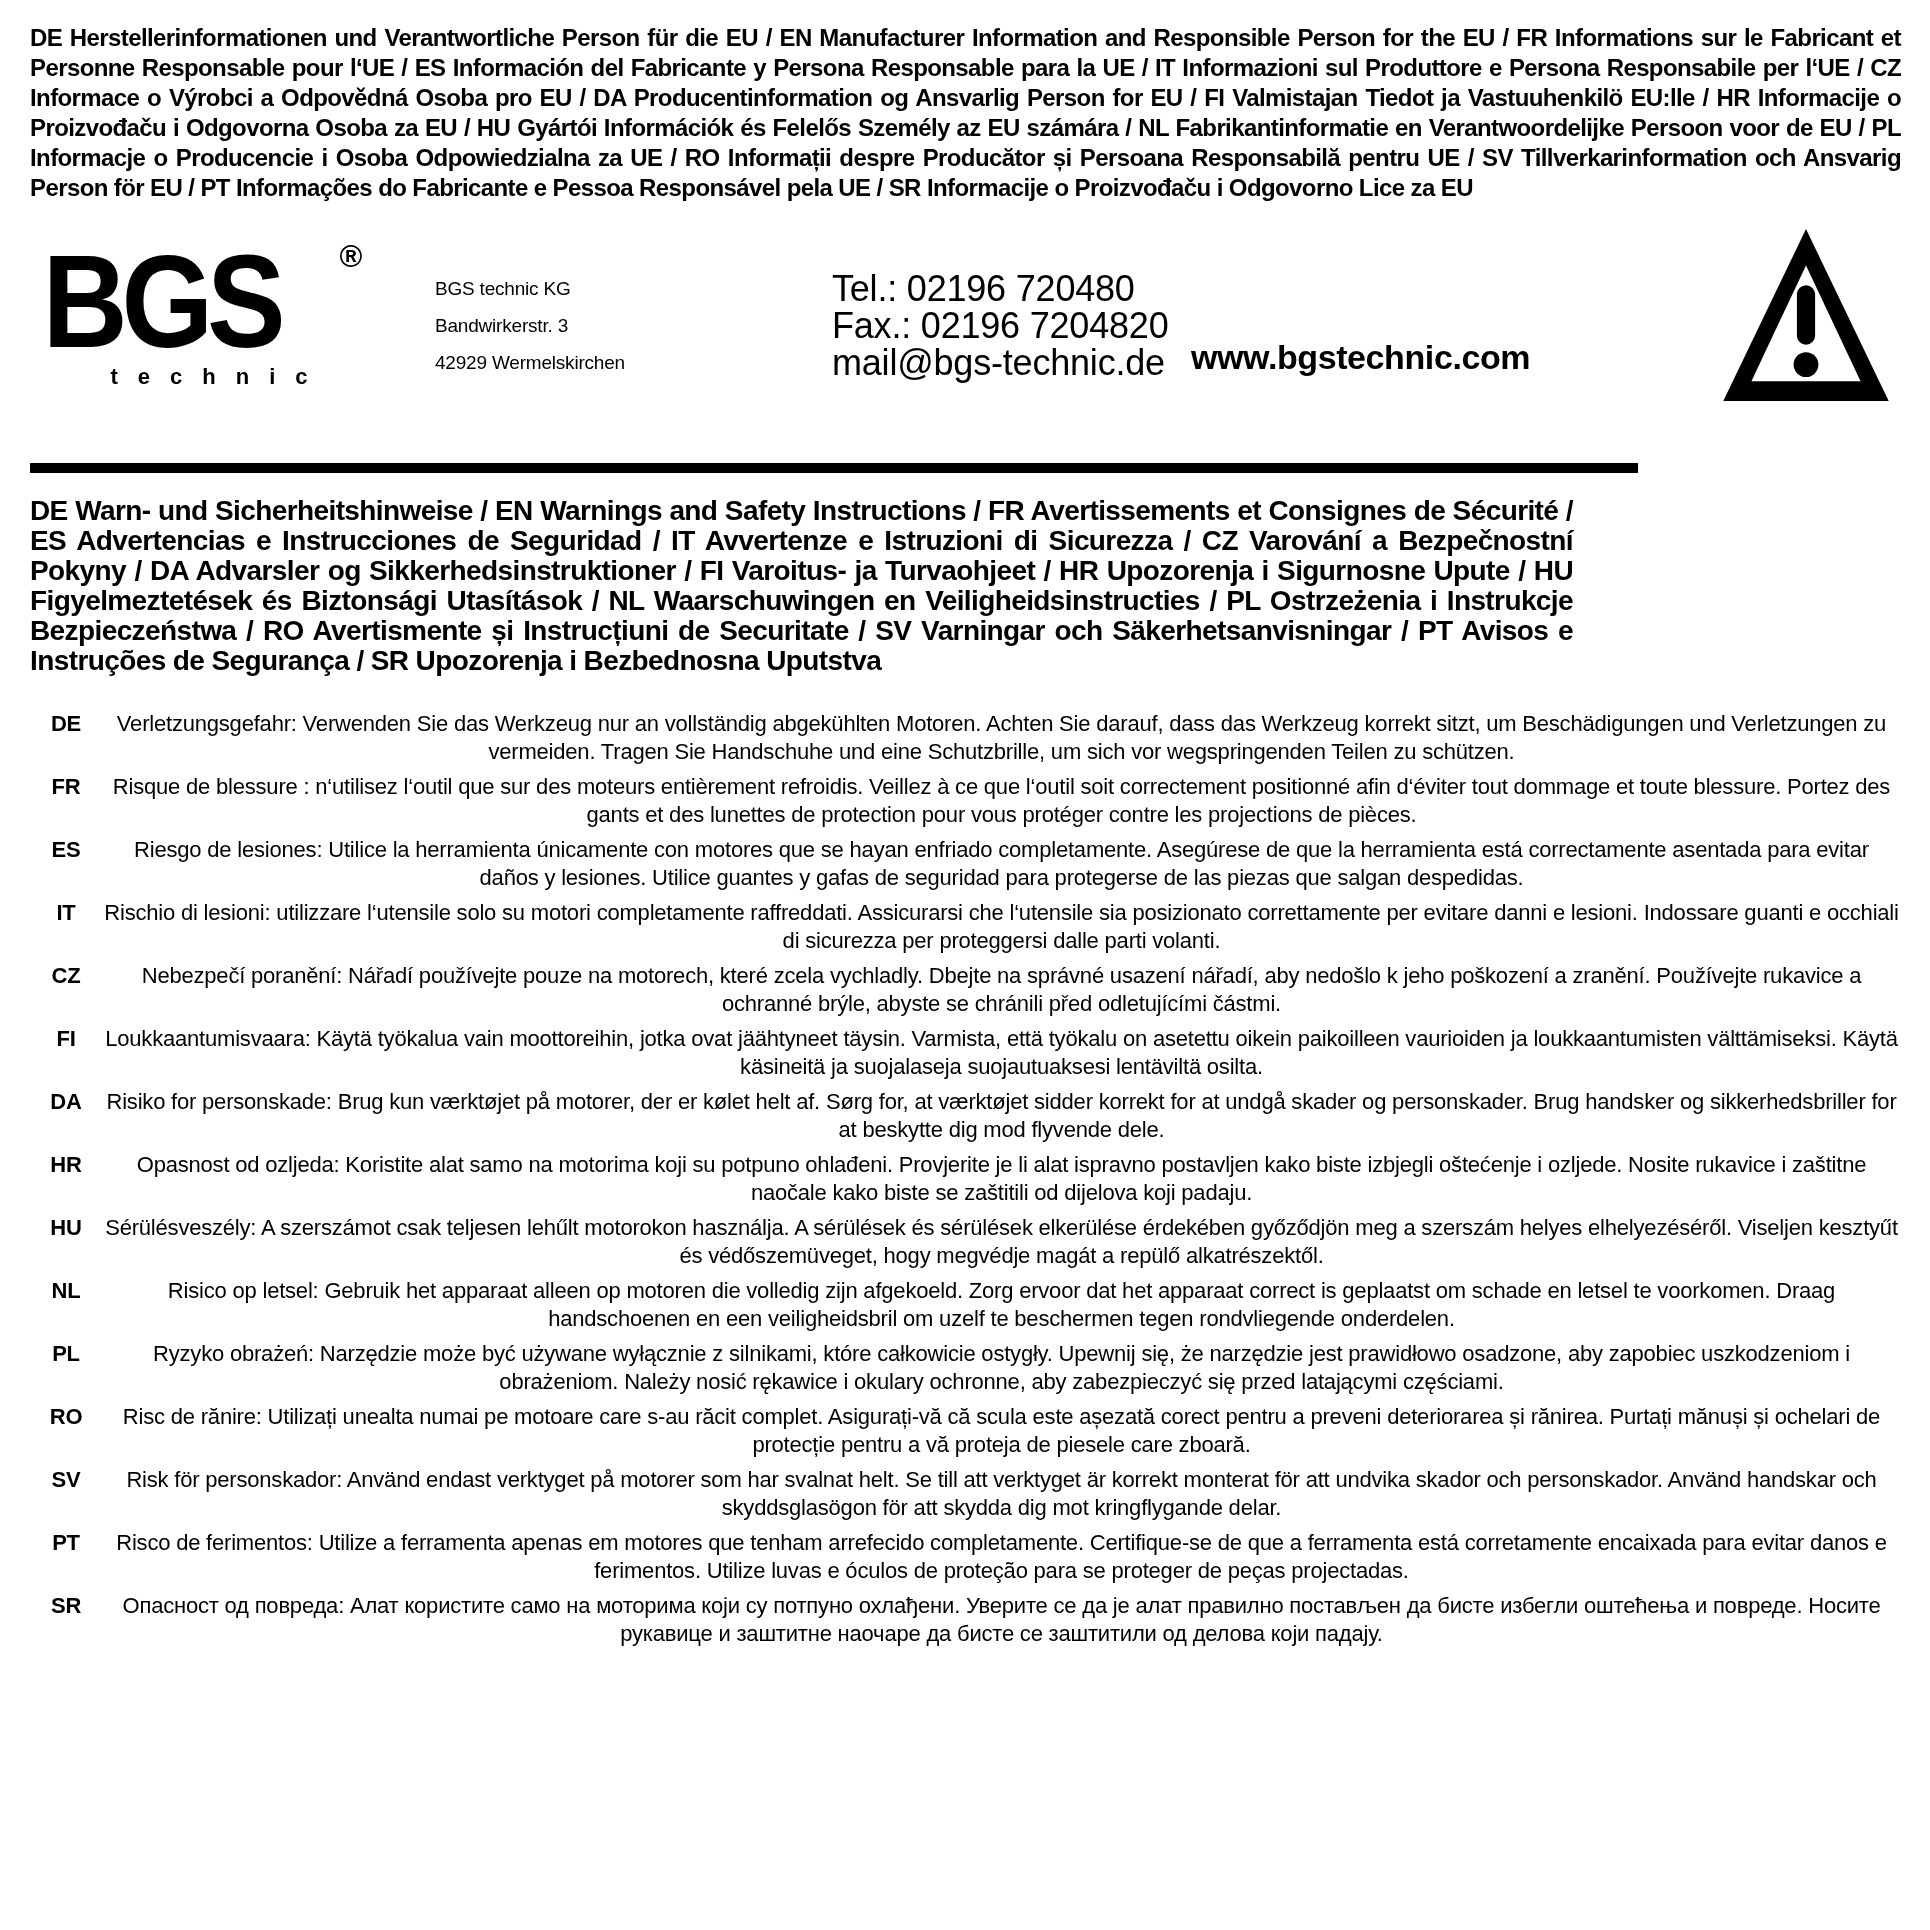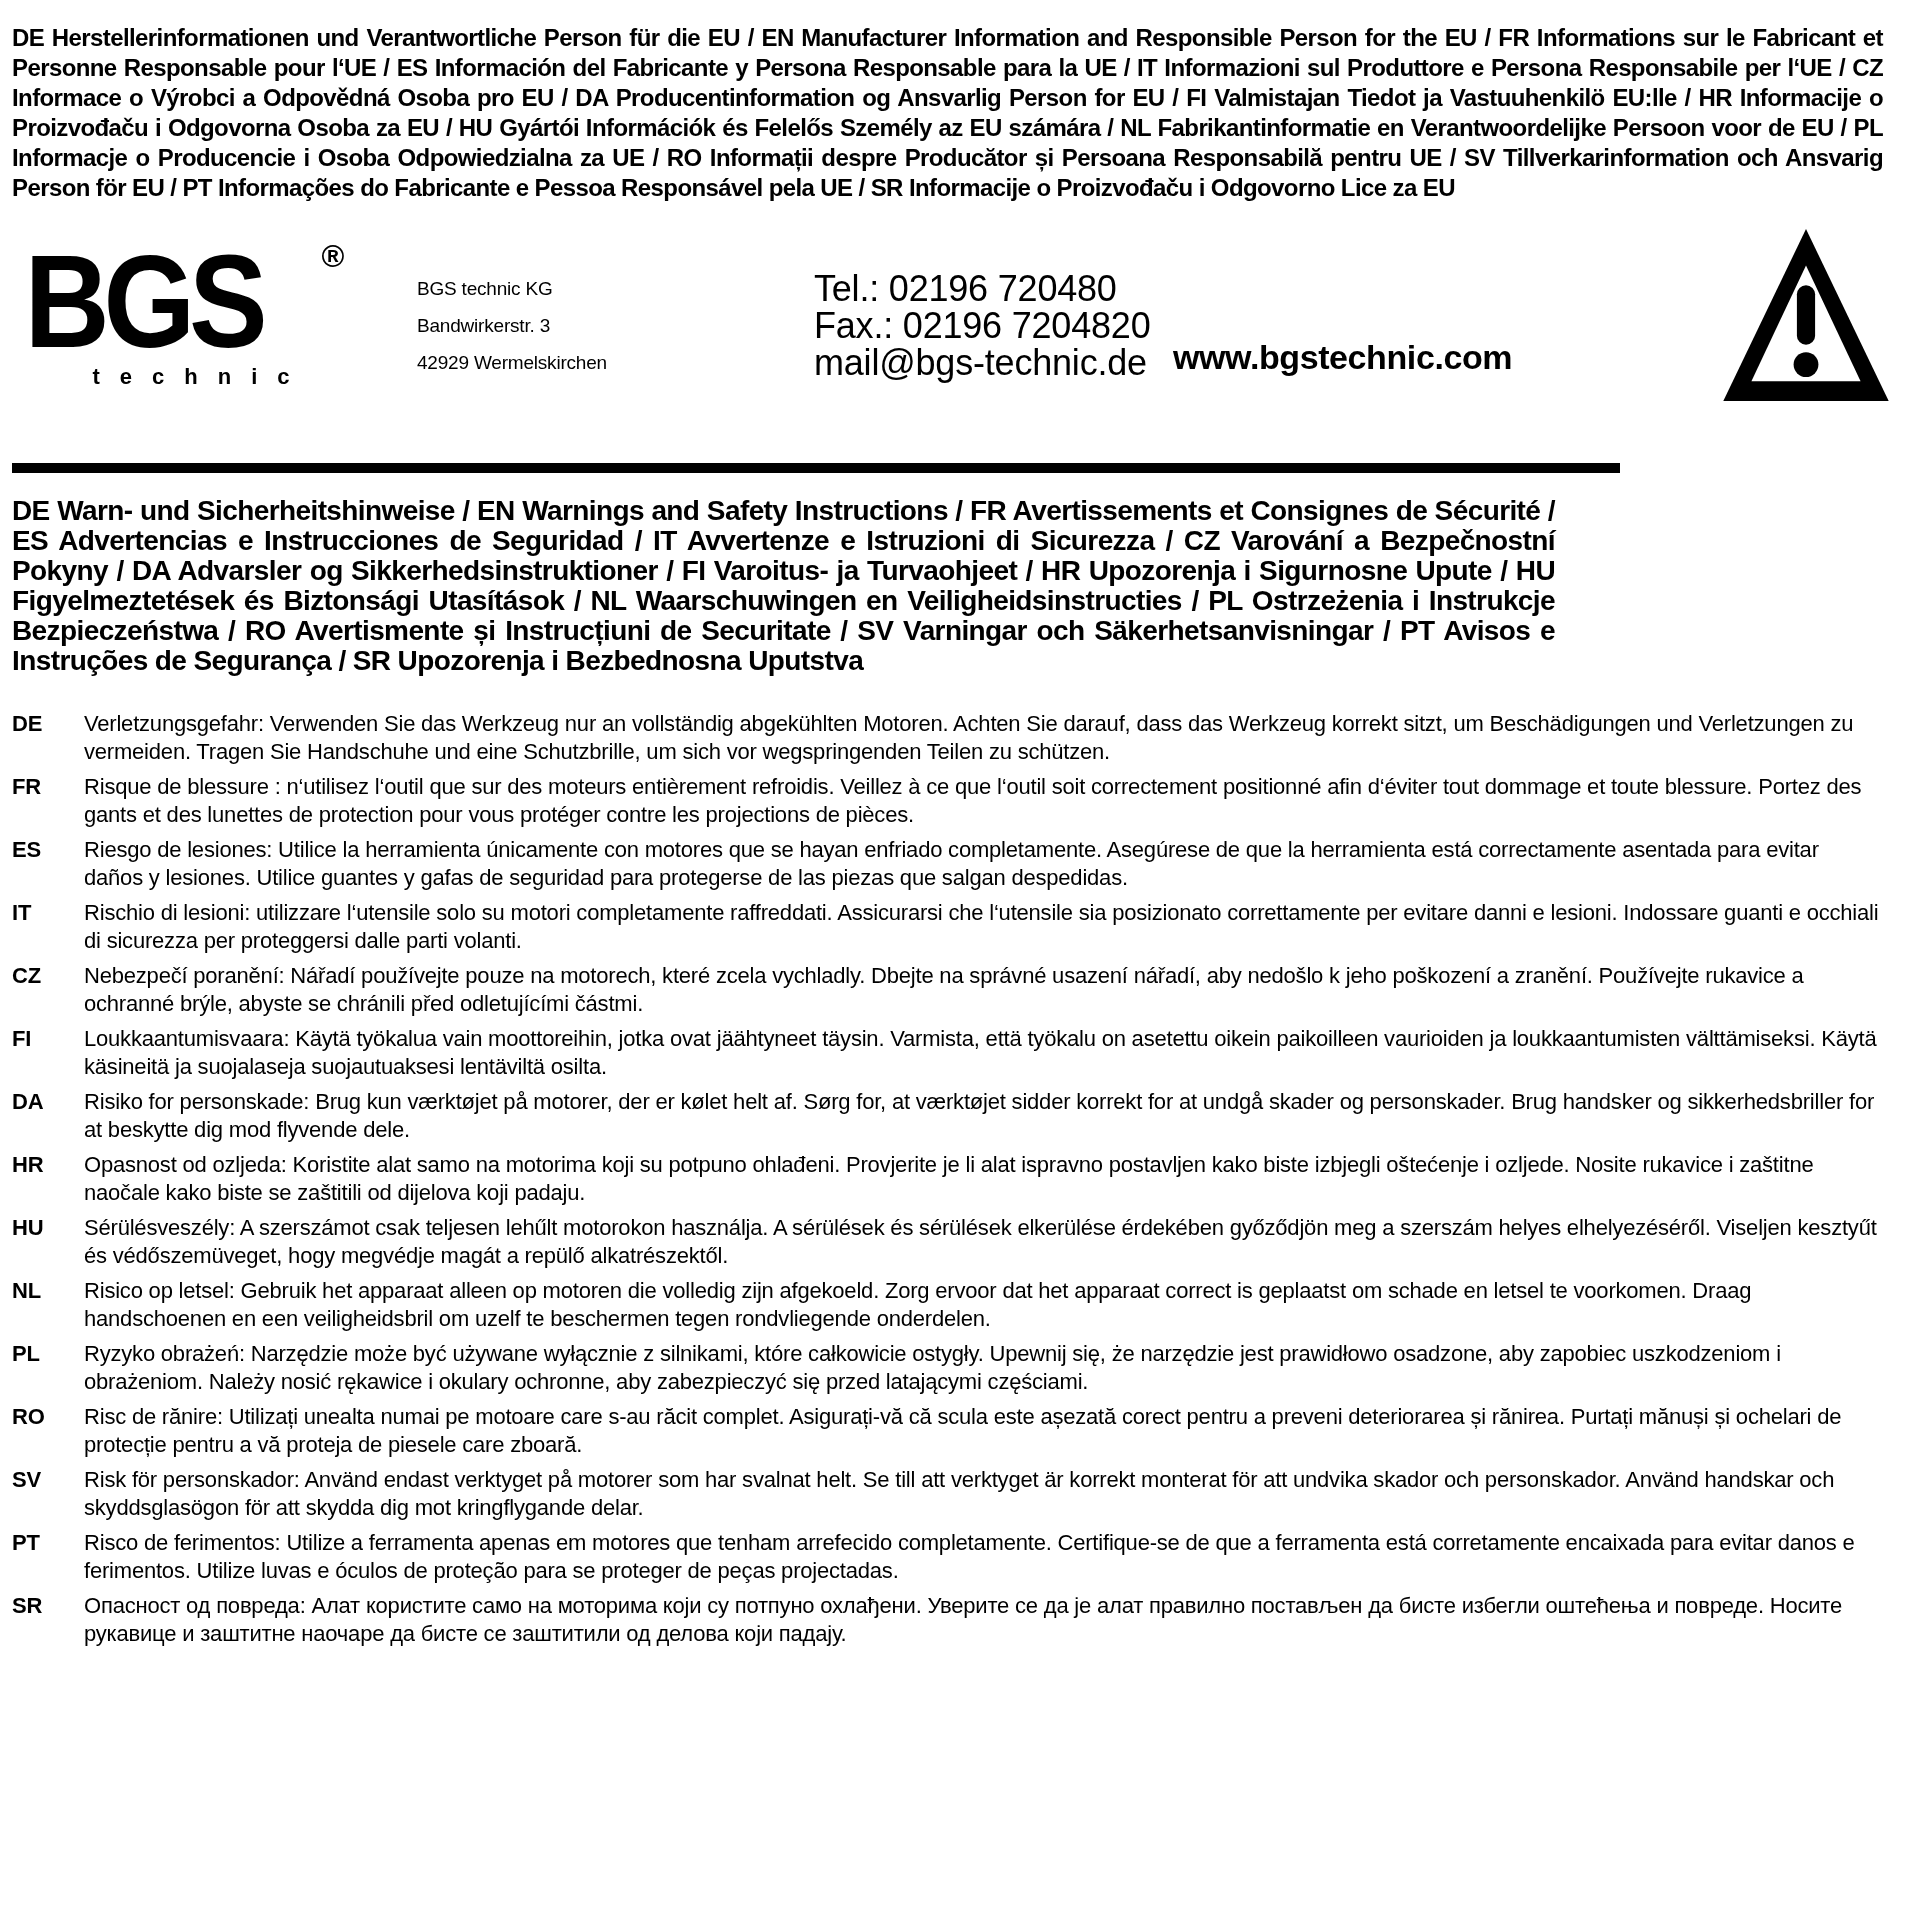--- a/index.html
+++ b/index.html
@@ -5,21 +5,21 @@
   * { box-sizing: border-box; }
   html, body { margin: 0; padding: 0; }
   body {
     width: 1930px;
     height: 1930px;
     background: #ffffff;
     color: #000000;
     font-family: "Liberation Sans", sans-serif;
     -webkit-font-smoothing: antialiased;
   }
-  .page { padding: 23px 30px 0 12px; position: relative; }
+  .page { padding: 23px 30px 0 30px; position: relative; }
 
   
   .top-header {
     font-weight: bold;
     font-size: 24px;
     line-height: 30px;
     letter-spacing: -0.6px;
     text-align: justify;
     width: 1871px;
   }
@@ -83,20 +83,21 @@
 
   
   .warnings { margin-top: 34px; width: 1871px; }
   .warning-row {
     display: grid;
     grid-template-columns: 72px 1fr;
     margin-bottom: 7px;
     font-size: 22px;
     line-height: 28px;
     letter-spacing: -0.2px;
+    text-align: center;
   }
   .warning-code { font-weight: bold; }
 </style>
 </head>
 <body>
 
 <div class="page">
 
   <div class="top-header">DE Herstellerinformationen und Verantwortliche Person für die EU  /  EN Manufacturer Information and Responsible Person for the EU  /  FR Informations sur le Fabricant et Personne Responsable pour l‘UE  /  ES Información del Fabricante y Persona Responsable para la UE  /  IT Informazioni sul Produttore e Persona Responsabile per l‘UE  /  CZ Informace o Výrobci a Odpovědná Osoba pro EU  /  DA Producentinformation og Ansvarlig Person for EU  /  FI Valmistajan Tiedot ja Vastuuhenkilö EU:lle  /  HR Informacije o Proizvođaču i Odgovorna Osoba za EU  /  HU Gyártói Információk és Felelős Személy az EU számára  /  NL Fabrikantinformatie en Verantwoordelijke Persoon voor de EU  /  PL Informacje o Producencie i Osoba Odpowiedzialna za UE  /  RO Informații despre Producător și Persoana Responsabilă pentru UE  /  SV Tillverkarinformation och Ansvarig Person för EU  /  PT Informações do Fabricante e Pessoa Responsável pela UE  /  SR Informacije o Proizvođaču i Odgovorno Lice za EU</div>
 

